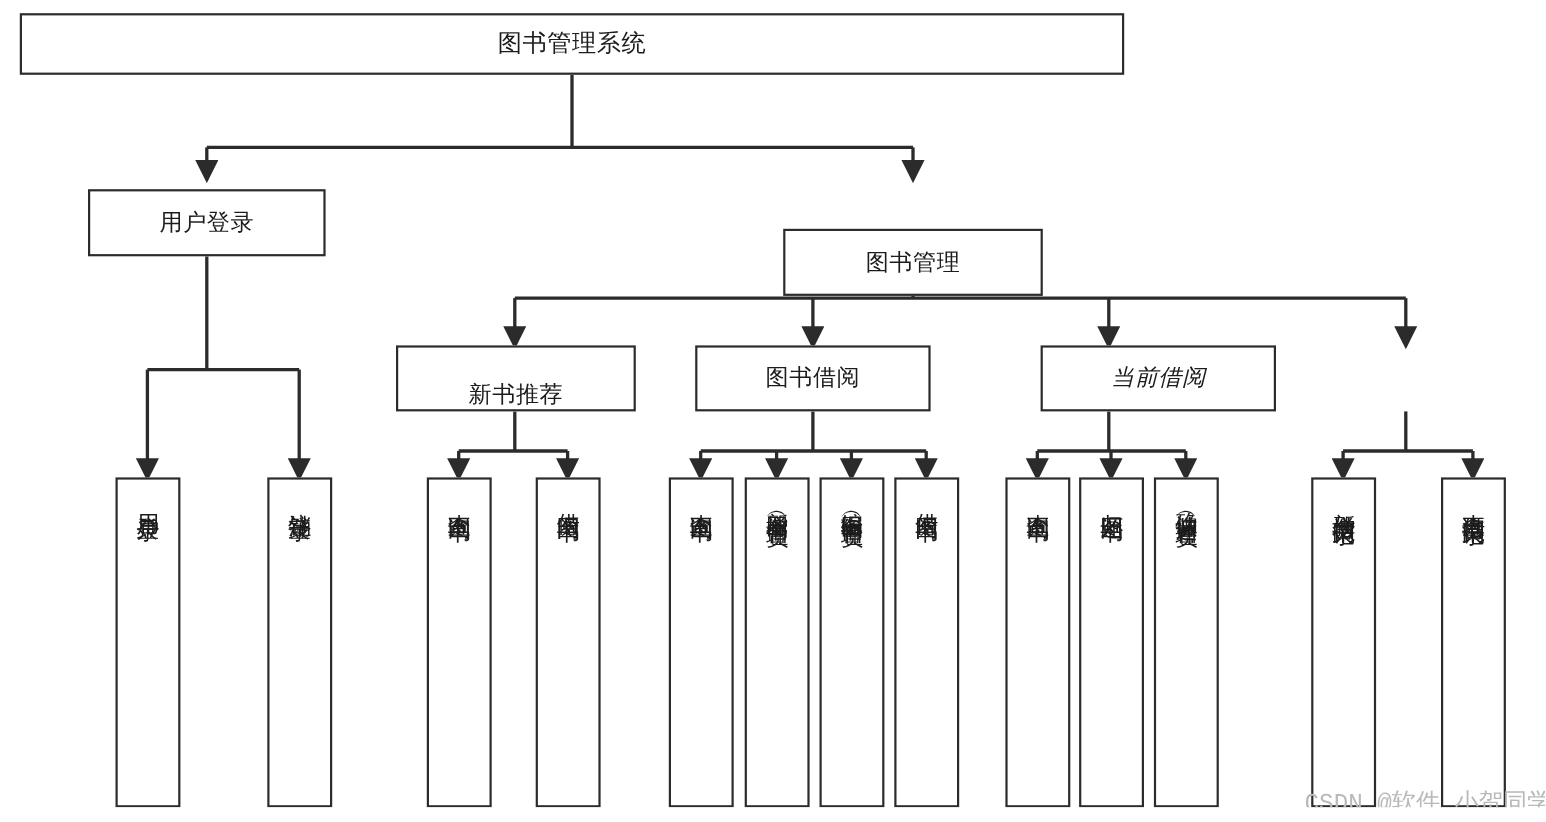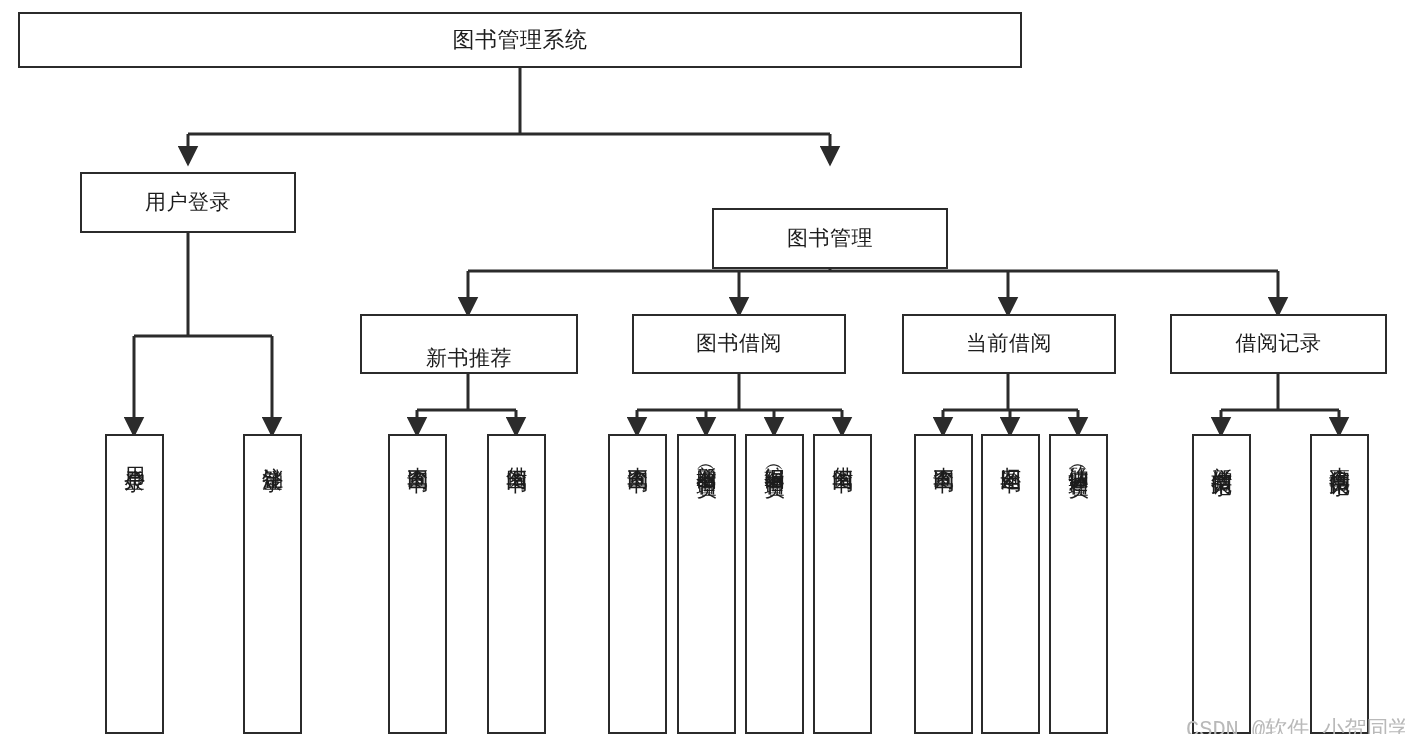--- a/index.html
+++ b/index.html
@@ -138,25 +138,22 @@
   <div class="node h" style="left:712px; top:172px; width:236px; height:61px;margin-top:36px;">
     <span class="lbl">图书管理</span>
   </div>
 
   <div class="node h" style="left:360px; top:314px; width:218px; height:60px;align-items:flex-end;">
     <span class="lbl">新书推荐</span>
   </div>
   <div class="node h" style="left:632px; top:314px; width:214px; height:60px;align-items:center;">
     <span class="lbl">图书借阅</span>
   </div>
-  <div class="node h" style="left:902px; top:314px; width:214px; height:60px;">
+  <div class="node h" style="left:946px; top:314px; width:214px; height:60px;font-style:italic;">
     <span class="lbl">当前借阅</span>
-  </div>
-  <div class="node h" style="left:1170px; top:314px; width:217px; height:60px;">
-    <span class="lbl">借阅记录</span>
   </div>
 
   <div class="node v" style="left:105px; top:434px; width:59px; height:300px;">
     <span class="lbl">用户登录</span>
   </div>
   <div class="node v" style="left:243px; top:434px; width:59px; height:300px;">
     <span class="lbl">注销登录</span>
   </div>
 
   <div class="node v" style="left:388px; top:434px; width:59px; height:300px;">

